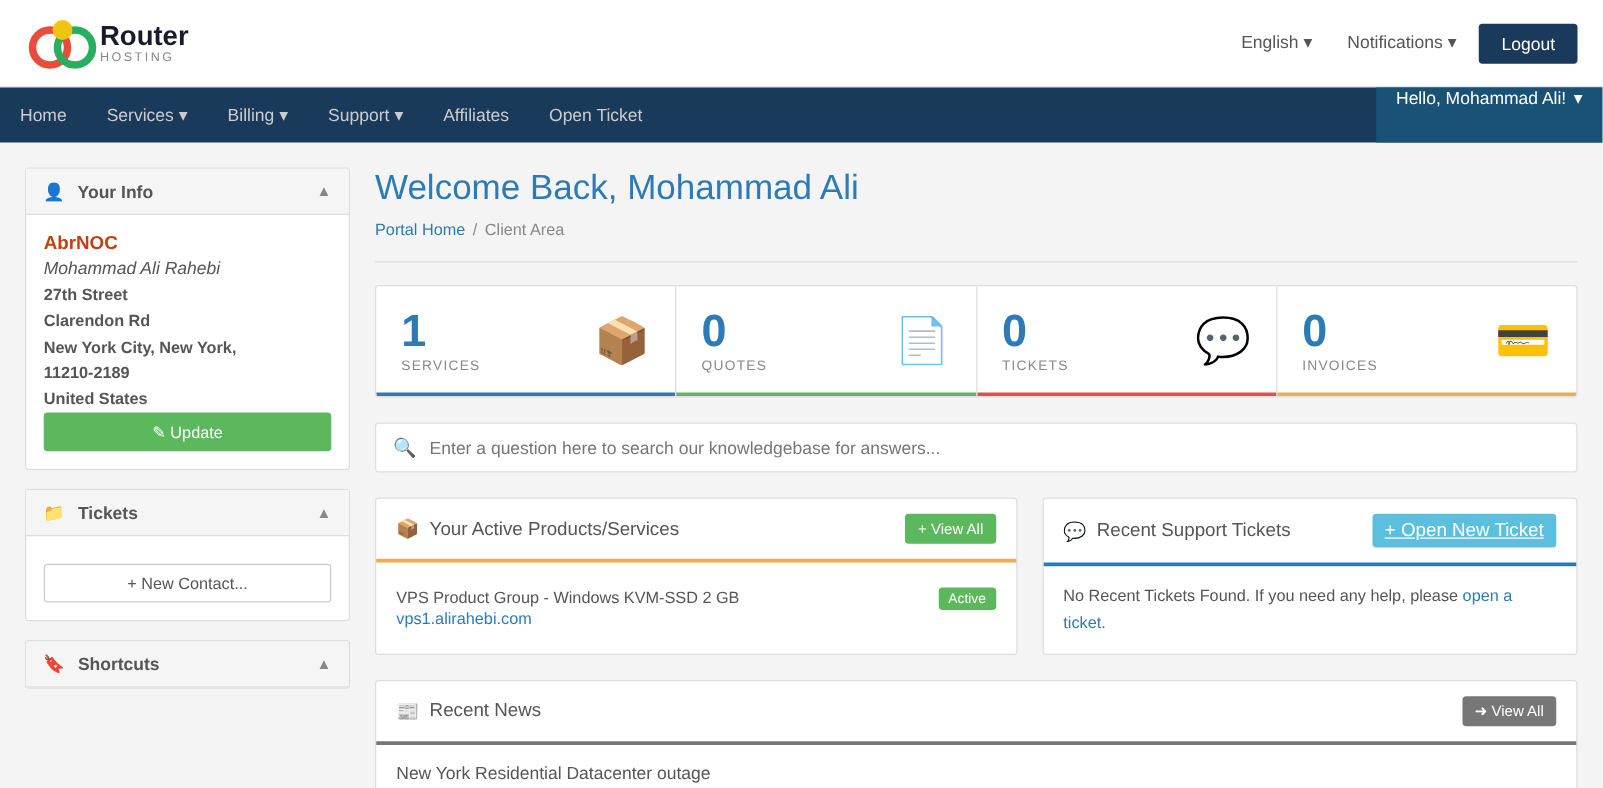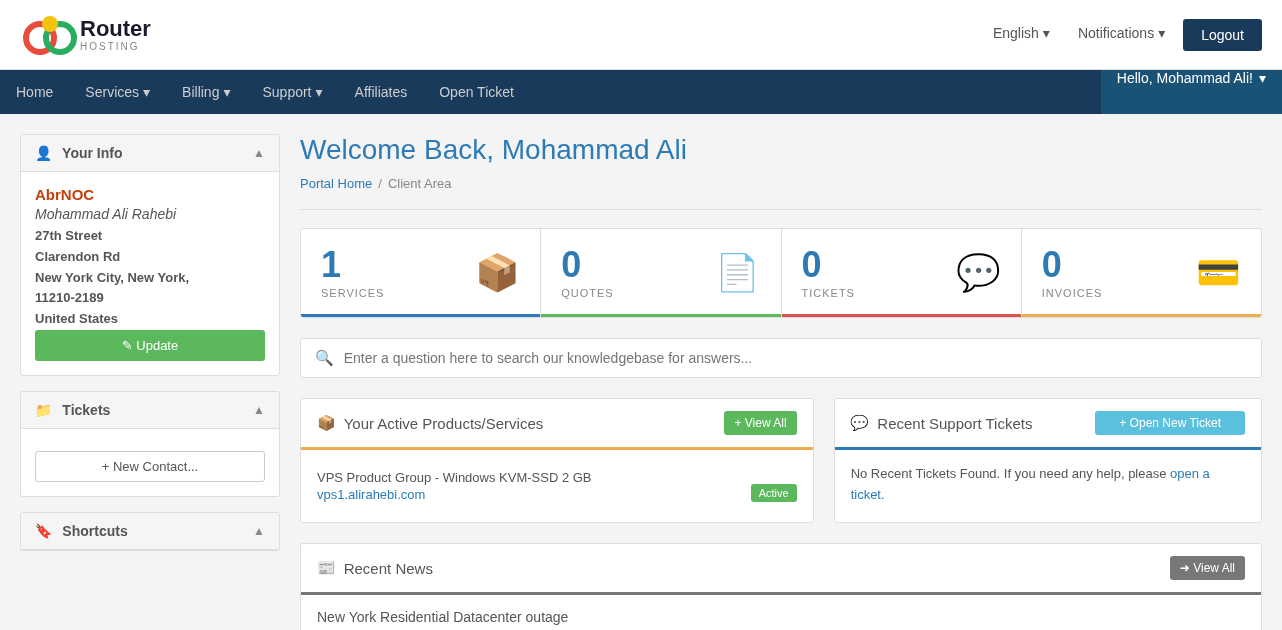--- a/index.html
+++ b/index.html
@@ -267,29 +267,30 @@
       border: none;
       padding: 5px 10px;
       font-size: 12px;
       cursor: pointer;
       border-radius: 3px;
     }
     .btn-open-ticket {
       background: #5bc0de;
       color: #fff;
       border: none;
-      padding: 5px 24px;
-      font-size: 12px;
-      cursor: pointer;
-      border-radius: 3px;
+      padding: 5px 10px;
+      font-size: 15px;
+      cursor: pointer;
+      border-radius: 3px;
+      text-decoration: underline;
     }
     .card-body { padding: 14px 16px; }
     .service-item {
       display: flex;
-      align-items: flex-end;
+      align-items: flex-start;
       justify-content: space-between;
       padding: 6px 0;
     }
     .service-name { color: #555; font-size: 13px; }
     .service-link { color: #2c7bb6; font-size: 13px; text-decoration: none; display: block; margin-top: 2px; }
     .badge-active {
       background: #5cb85c;
       color: #fff;
       font-size: 11px;
       padding: 3px 8px;

